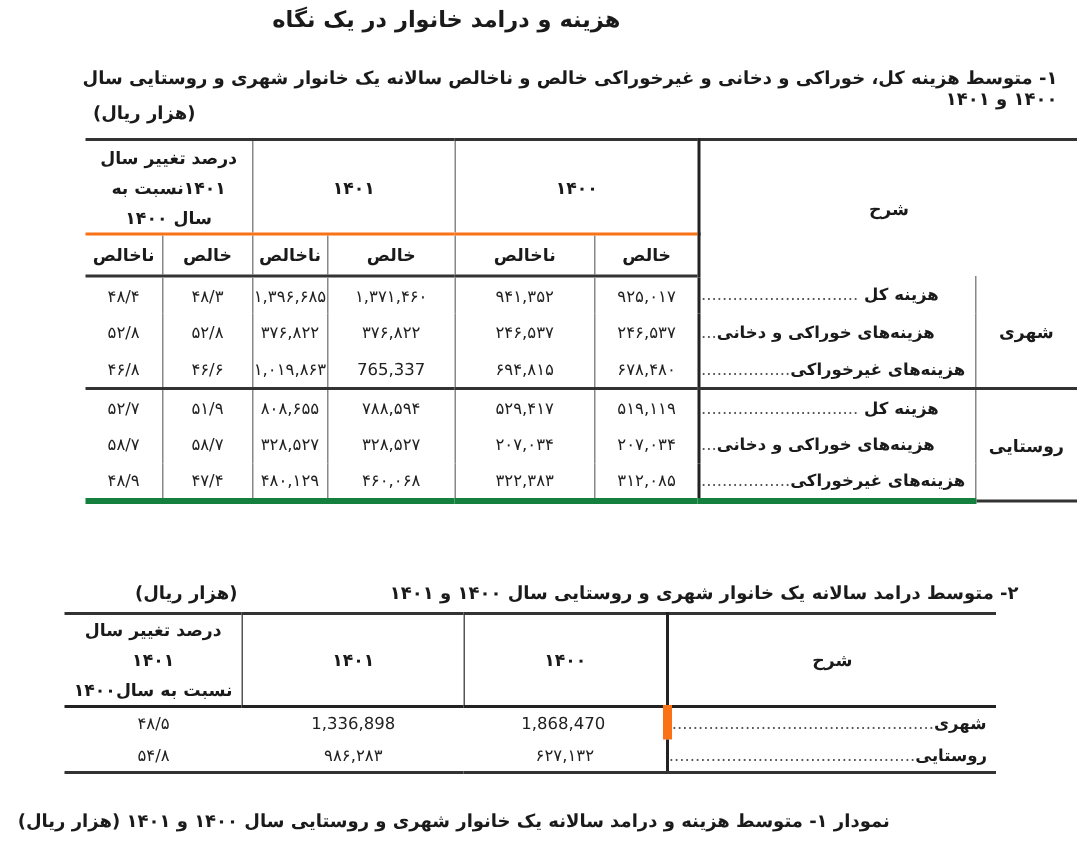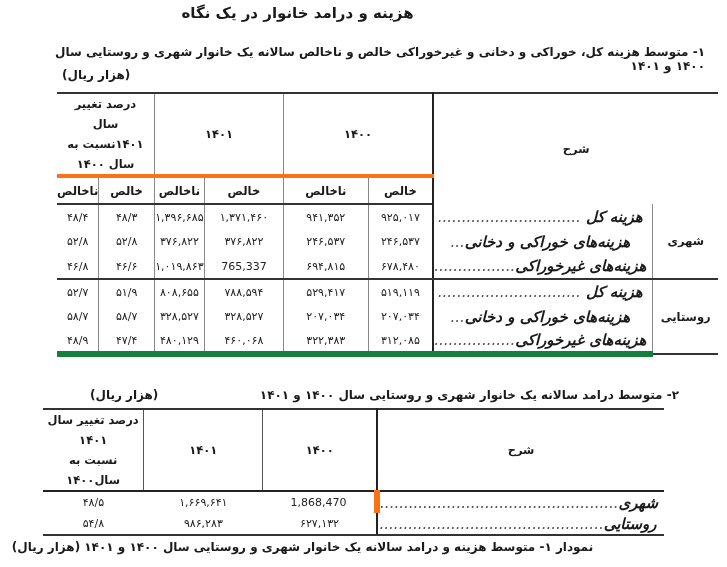--- a/index.html
+++ b/index.html
@@ -7,30 +7,30 @@
          font-family:"DejaVu Sans", sans-serif; color:#1a1a1a; }
   .abs { position:absolute; }
   .rtl { direction:rtl; }
   .title { top:4px; left:0; width:595px; text-align:center; font-size:15px; font-weight:bold; }
   .caption { font-size:12px; font-weight:bold; }
   .unit { font-size:12px; font-weight:bold; }
   table { border-collapse:collapse; position:absolute; }
   td { font-size:11px; text-align:center; vertical-align:middle; padding:0; }
   .num { font-family:"DejaVu Sans", sans-serif; font-size:11px; color:#222; }
   .hdr { font-weight:bold; font-size:11.5px; }
-  .lbl { text-align:center; font-weight:bold; font-size:15px; padding-right:6px; white-space:nowrap; overflow:hidden;font-style:italic; }
+  .lbl { text-align:left; font-weight:bold; font-size:11px; padding-right:6px; white-space:nowrap; overflow:hidden; }
   .lbl .dots { color:#555; font-weight:normal; letter-spacing:-1px; }
   
   #t1 { left:57px; top:92px; width:661px; }
   #t1 td { border-left:1px solid #888; }
   #t1 tr.top td { border-top:2px solid #333; }
   #t1 .sharh { border-left:2px solid #222; }
-  #t1 tr.sub td { border-top:4px solid #f97316; border-bottom:2px solid #333;margin-top:40px; }
+  #t1 tr.sub td { border-top:2px solid #f97316; border-bottom:2px solid #333;margin-top:40px; }
   #t1 tr.grp-end td { border-bottom:2px solid #333; }
-  #t1 tr.last td { border-bottom:6px solid #15803d;margin-top:41px; }
+  #t1 tr.last td { border-bottom:4px solid #15803d;margin-top:41px; }
   
   #t2 { left:43px; top:408px; width:621px; }
   #t2 td { border-left:1px solid #555; }
   #t2 tr.top td { border-top:2px solid #333; border-bottom:2px solid #222; }
   #t2 tr.last td { border-bottom:2px solid #333; }
   #t2 td.nob { border-left:none; }
   #t2 .sharh { border-left:2px solid #222; }
 </style>
 </head>
 <body>
@@ -142,21 +142,21 @@
     <td class="hdr">۱۴۰۰</td>
     <td class="hdr">۱۴۰۱</td>
     <td class="hdr nob" style="line-height:20px;">
       <div>درصد تغییر سال ۱۴۰۱</div>
       <div>نسبت به سال۱۴۰۰</div>
     </td>
   </tr>
   <tr style="height:22px">
     <td class="lbl nob sharh" style="border-left:6px solid #f97316;"><span>شهری</span><span class="dots">..................................................</span></td>
     <td class="num nob">1,868,470</td>
-    <td class="num nob">۱,۶۶۹,۶۴۱</td>
+    <td class="num nob">1,336,898</td>
     <td class="num nob">۴۸/۵</td>
   </tr>
   <tr class="last" style="height:22px">
     <td class="lbl nob sharh" style="border-left:2px solid #222;margin-left:22px;"><span>روستایی</span><span class="dots">...............................................</span></td>
     <td class="num nob">۶۲۷,۱۳۲</td>
     <td class="num nob">۹۸۶,۲۸۳</td>
     <td class="num nob">۵۴/۸</td>
   </tr>
 </tbody>
   </table>

